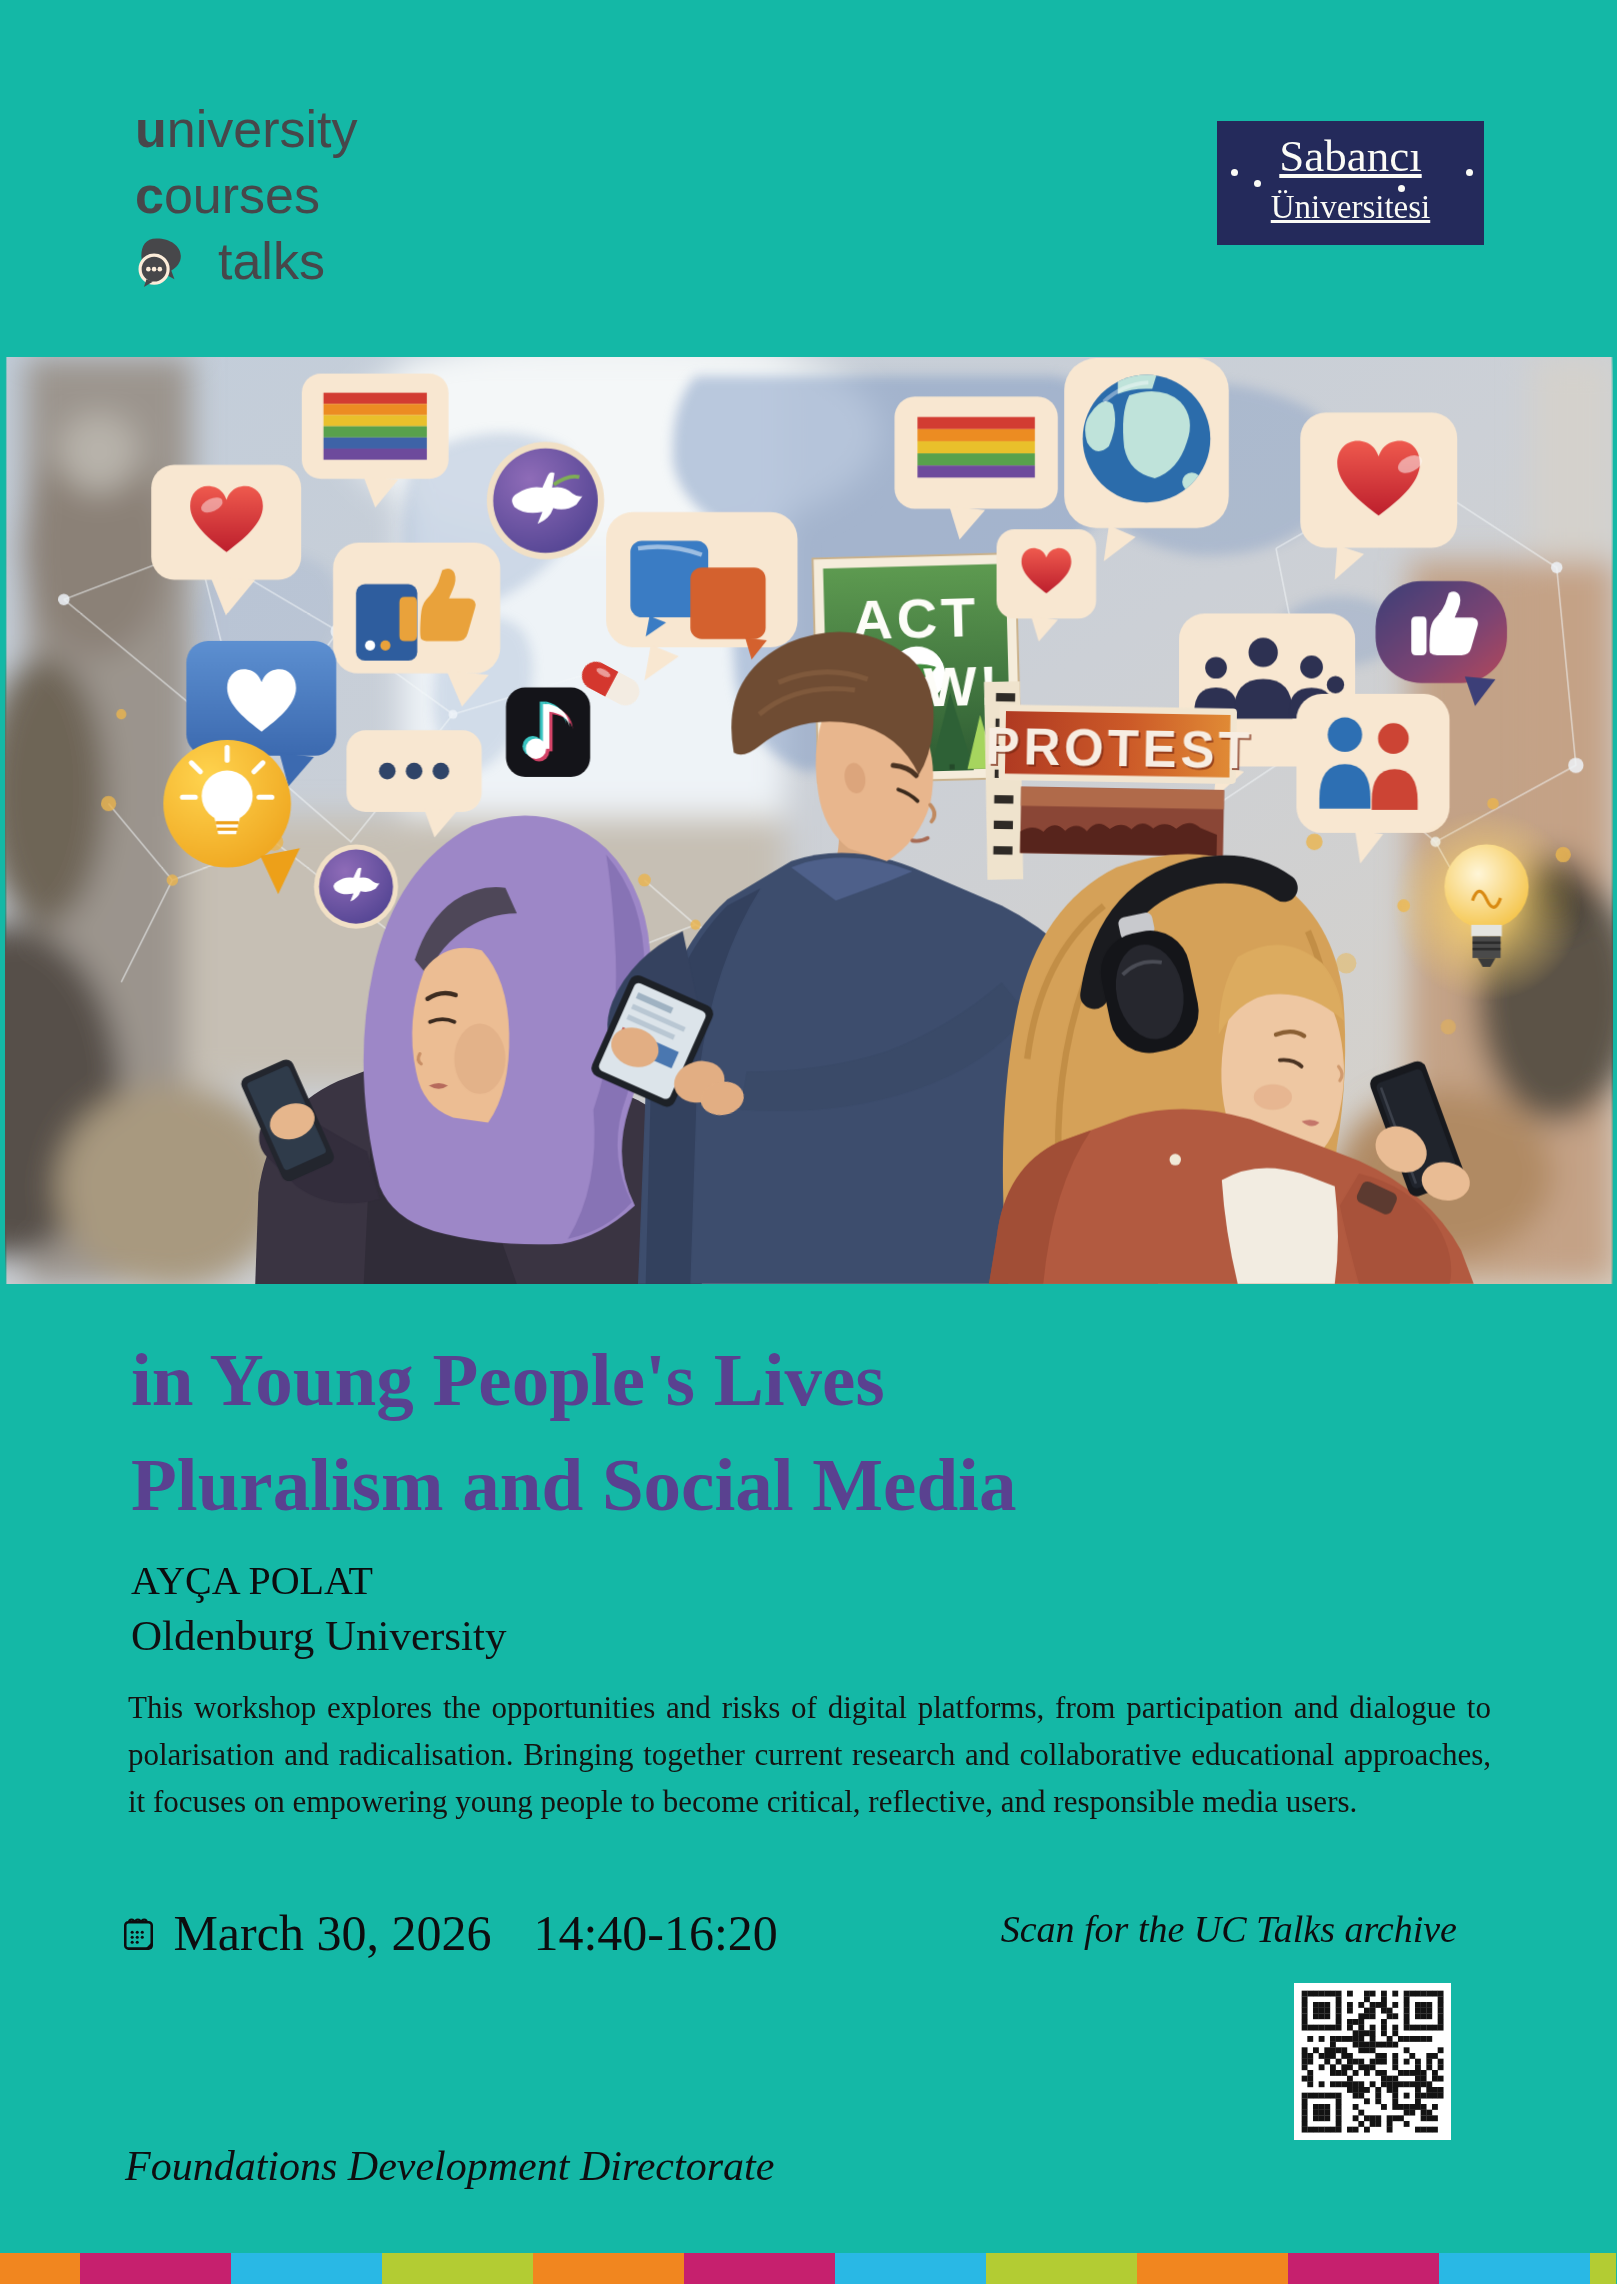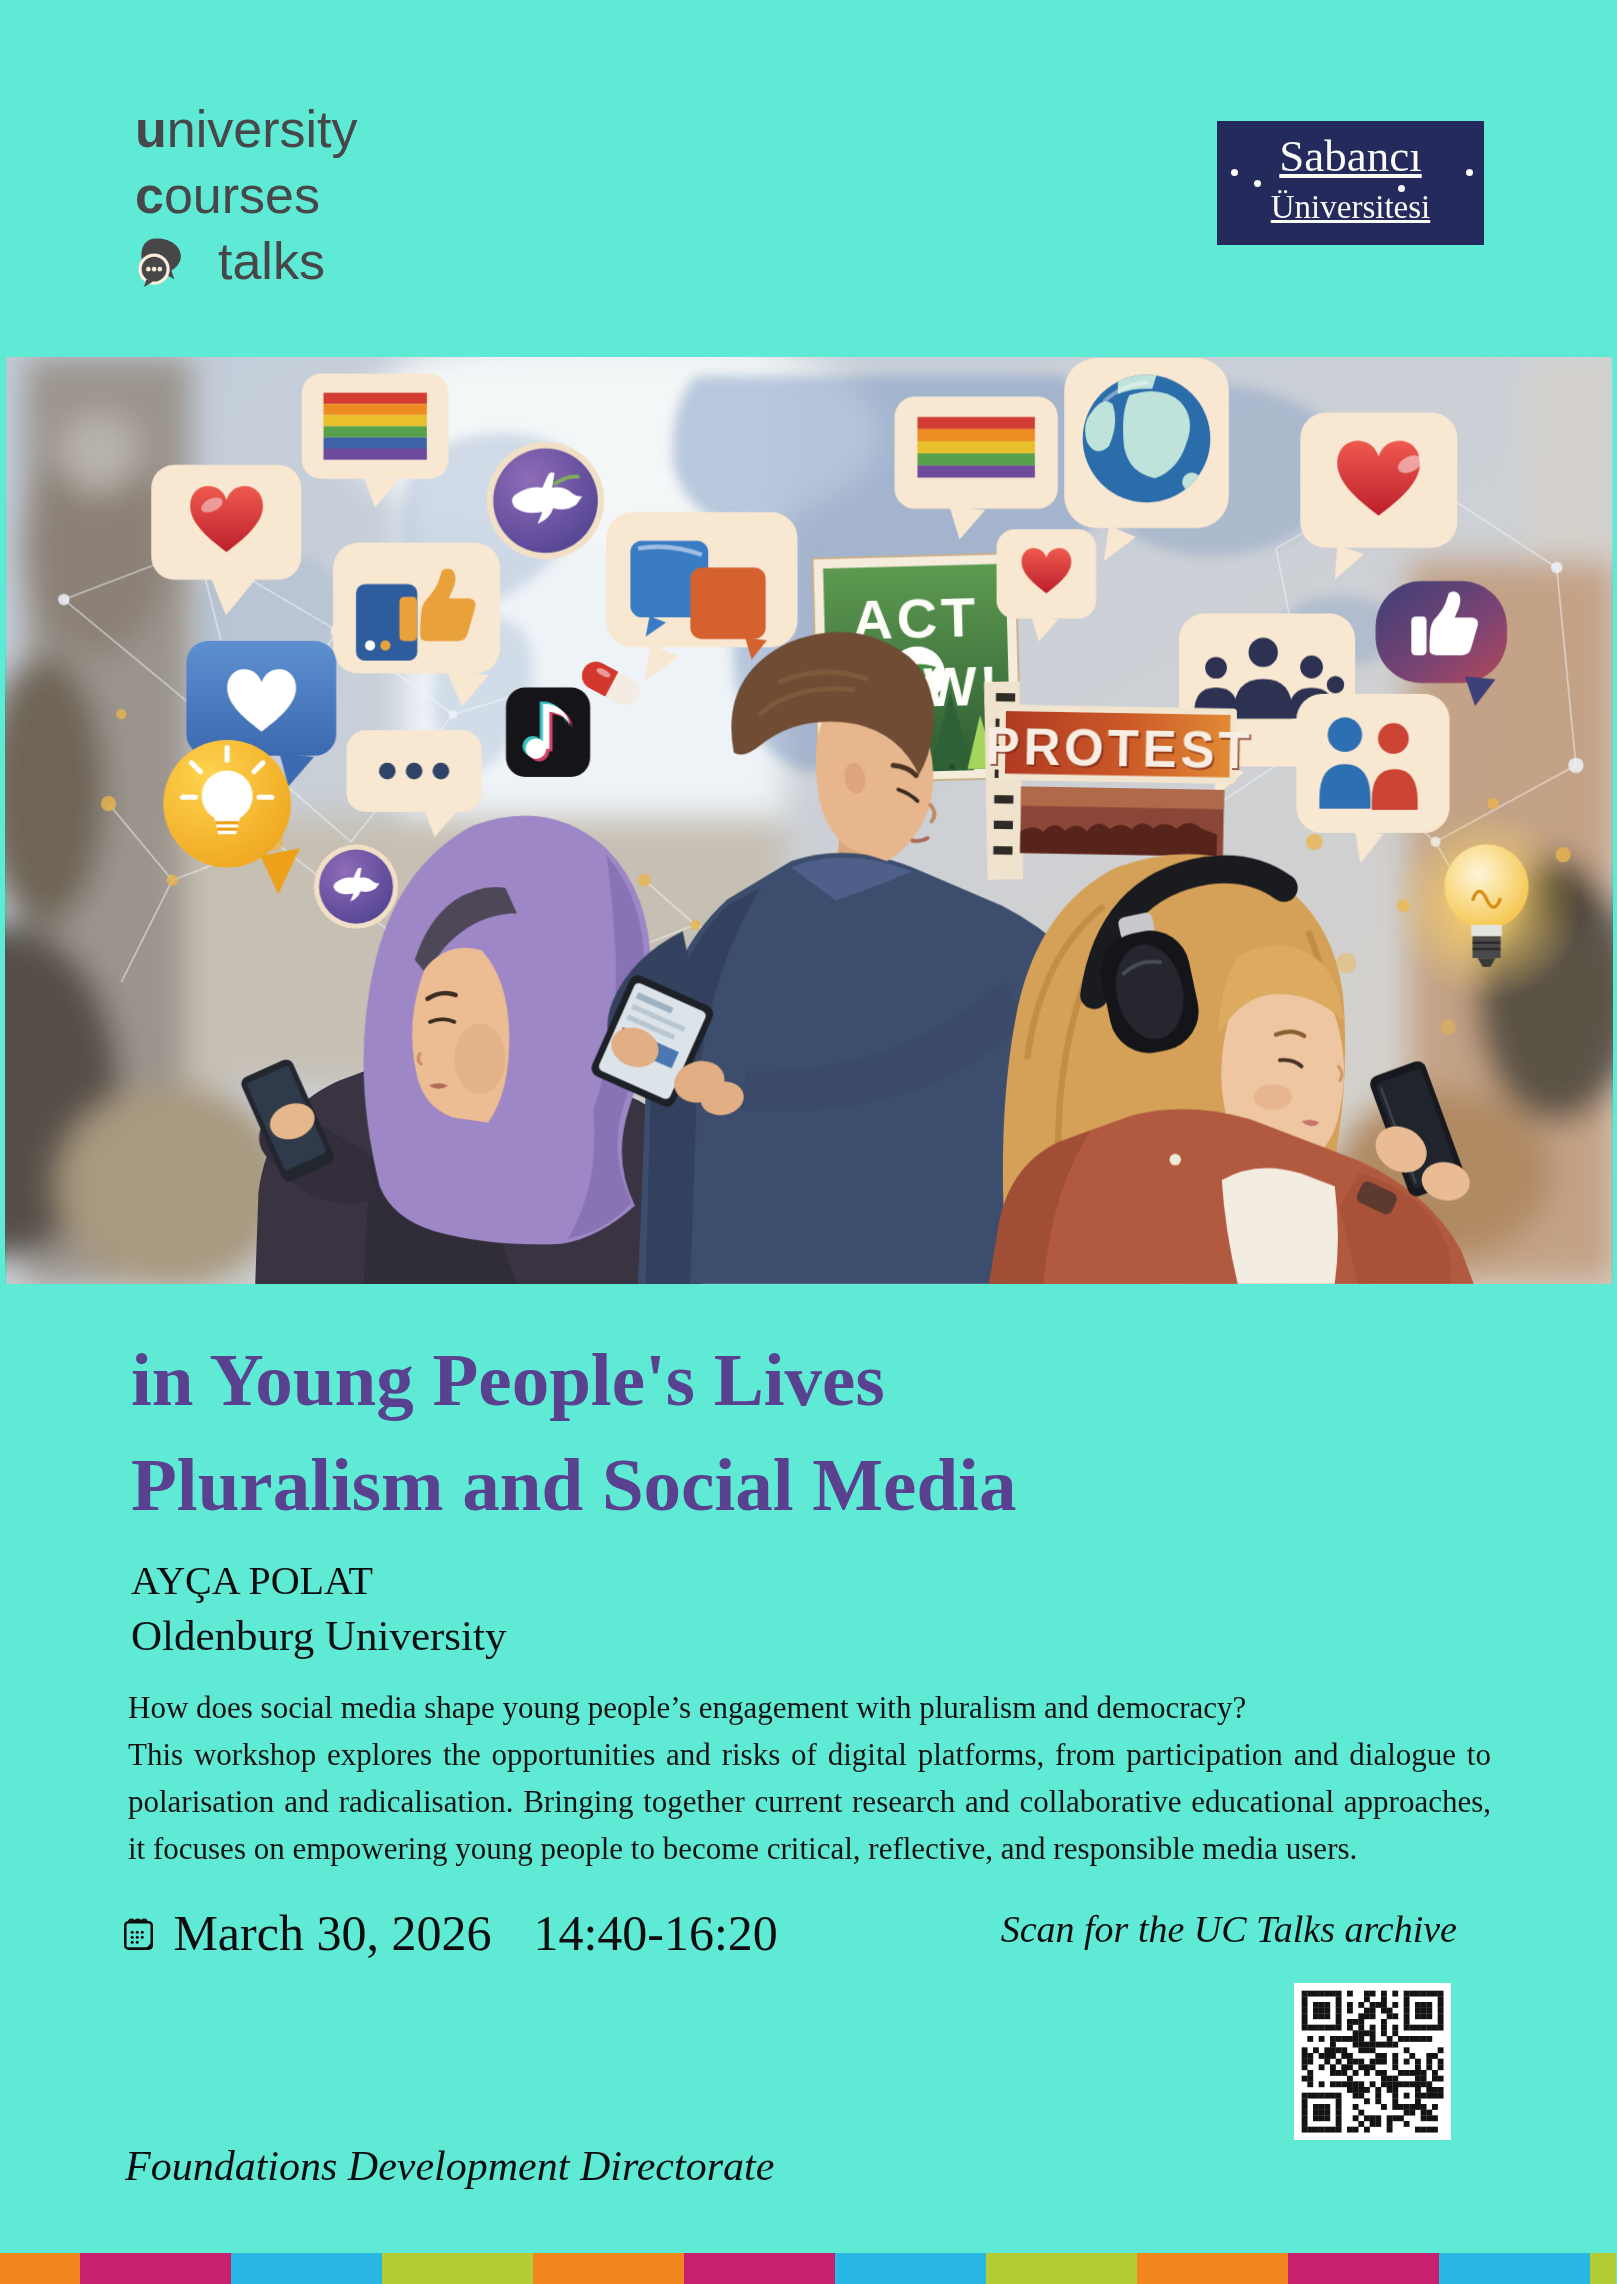--- a/index.html
+++ b/index.html
@@ -1,16 +1,16 @@
 <!DOCTYPE html>
 <html style="font-size:10.2px"><head>
 <meta charset="utf-8">
 <style>
   html,body{margin:0;padding:0;background:#fcecd9;}
-  .poster{position:relative;width:1618px;height:2284px;background:#5eead4;overflow:hidden;
+  .poster{position:relative;width:1618px;height:2284px;background:#14b8a6;overflow:hidden;
           font-family:"Liberation Serif",serif;color:#141210;}
 
   
   .uct-logo{position:absolute;left:135px;top:96px;font-family:"Liberation Sans",sans-serif;
             font-size:52px;line-height:66px;color:#47474a;font-weight:400;}
   .uct-line.fl::first-letter{font-weight:700;}
   .talks-row{display:flex;align-items:center;gap:27px;height:66px;}
   .talks-row .icon{width:56px;height:51px;flex:0 0 auto;}
 
   .sabanci{position:absolute;left:1217px;top:121px;width:267px;height:124px;background:#242a5b;
@@ -533,21 +533,20 @@
 
   <div class="title">
     <div>in Young People's Lives</div>
     <div>Pluralism and Social Media</div>
   </div>
 
   <div class="speaker-name">AYÇA POLAT</div>
   <div class="speaker-aff">Oldenburg University</div>
 
   <div class="abstract">
-    <p class="q">How does social media shape young people’s engagement with pluralism and democracy?</p>
     <p class="b">This workshop explores the opportunities and risks of digital platforms, from participation and dialogue to polarisation and radicalisation. Bringing together current research and collaborative educational approaches, it focuses on empowering young people to become critical, reflective, and responsible media users.</p>
   </div>
 
   <div class="detail-row row-date">
     <span class="icon">
       <svg viewBox="0 0 46 52" width="29" height="33">
         <rect x="2" y="8" width="42" height="42" rx="5" fill="none" stroke="#0d0d0f" stroke-width="4"></rect>
         <path d="M8,8 a4,4 0 0 1 8,0 M18,8 a4,4 0 0 1 8,0 M28,8 a4,4 0 0 1 8,0" fill="none" stroke="#0d0d0f" stroke-width="3.4"></path>
         <g fill="#0d0d0f">
           <circle cx="13" cy="24" r="2.4"></circle>

